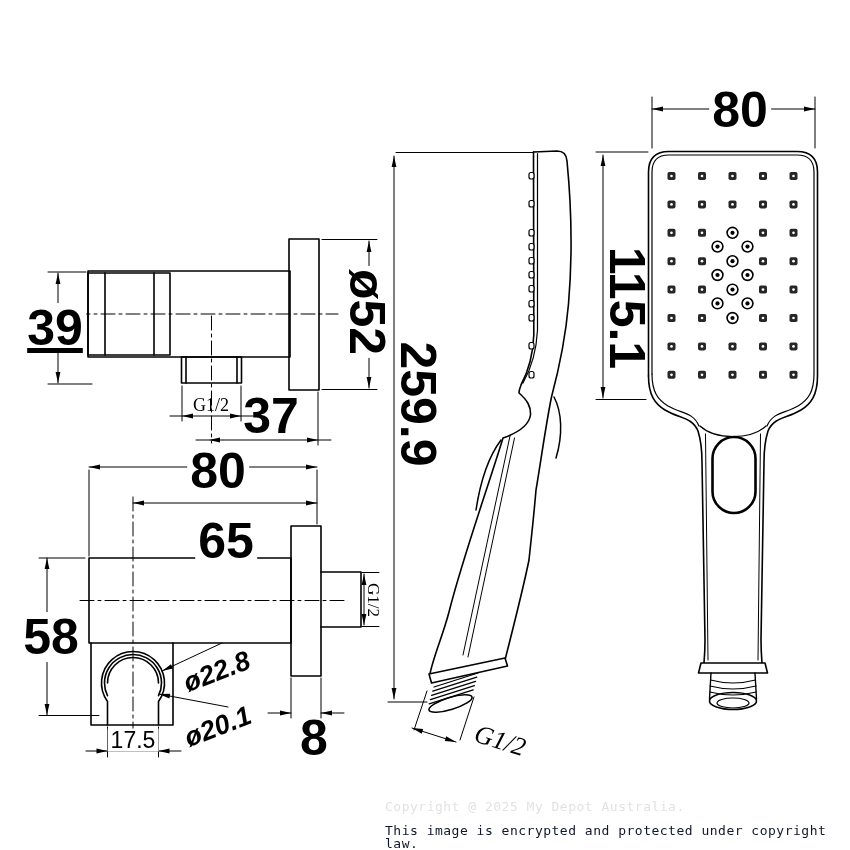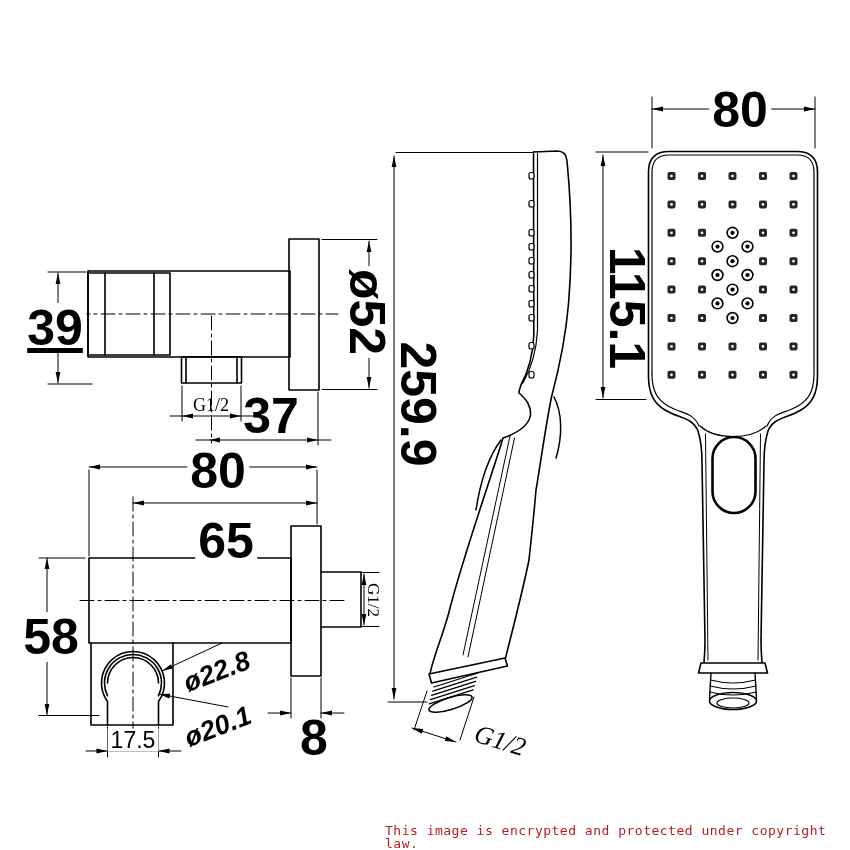--- a/index.html
+++ b/index.html
@@ -317,15 +317,16 @@
 <div class="lbl small bg" style="left:133px;top:740px;">17.5</div>
 <div class="lbl big" style="left:314px;top:738px;">8</div>
 <div class="lbl serifrot rot90" style="left:373px;top:600px;">G1/2</div>
 
 <div class="lbl big rot90" style="left:418px;top:404px;">259.9</div>
 <div class="lbl serifmid rot17" style="left:500px;top:741px;">G1/2</div>
 
 <div class="lbl big bg" style="left:740px;top:110px;">80</div>
 <div class="lbl big rot90" style="left:627px;top:308px;">115.1</div>
 
-<div class="watermark" style="left: 385px; top: 824px; color: #b91c1c;">This image is encrypted and protected under copyright law.</div>
+<div class="watermark" style="left: 385px; top: 800px; color: rgb(226, 226, 226);">Copyright @ 2025 My Depot Australia.</div>
+<div class="watermark" style="left: 385px; top: 824px; color: #0f172a;">This image is encrypted and protected under copyright law.</div>
 
 </div>
 
 </body></html>

